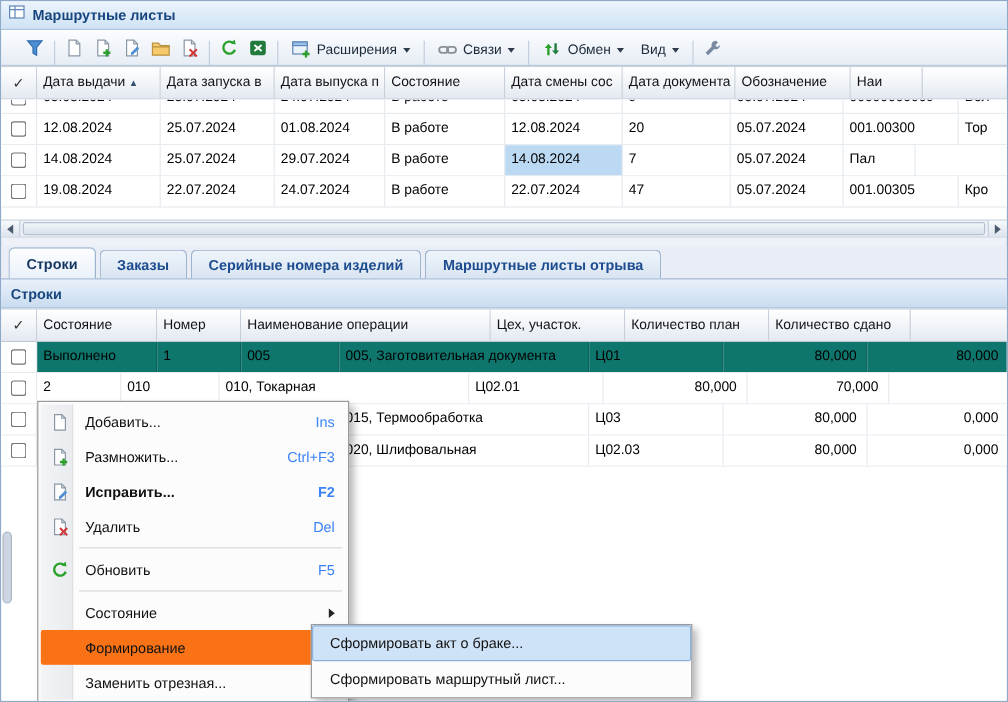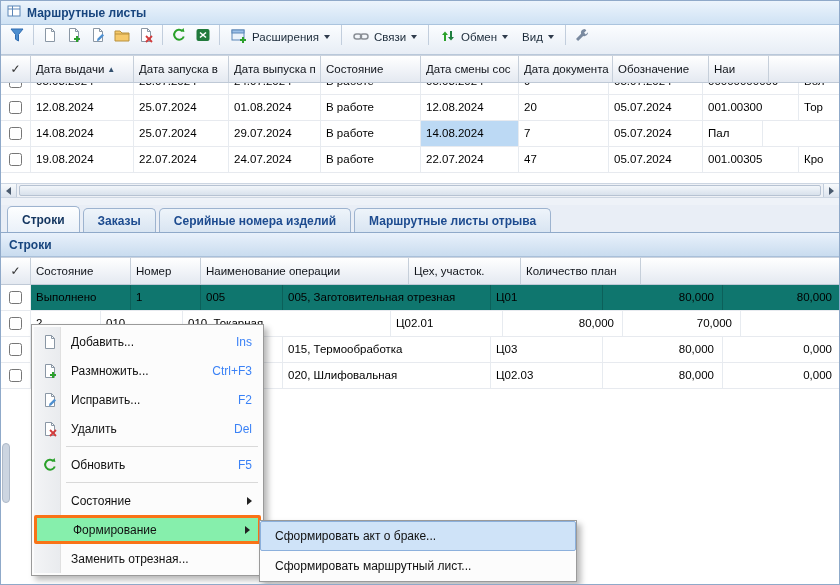--- a/index.html
+++ b/index.html
@@ -5,21 +5,21 @@
   *{box-sizing:border-box;margin:0;padding:0}
   html,body{background:#fff}
   body{width:840px;height:585px;font-family:"Liberation Sans",sans-serif;overflow:hidden}
   .app{position:relative;width:840px;height:585px;border:1px solid #8fa9c9;background:#eef2f8;overflow:hidden}
 
   
   .titlebar{position:absolute;left:0;top:0;right:0;height:24px;background:linear-gradient(#ecf4fc,#cfe2f4);border-bottom:1px solid #aac4de;display:flex;align-items:center;padding-left:6px;gap:6px}
   .titlebar .t{font-size:12px;font-weight:bold;color:#17457e}
 
   
-  .toolbar{position:absolute;left:0;top:24px;right:0;height:30px;background:linear-gradient(#fbfdff,#e7edf5);border-bottom:1px solid #b9c8da;display:flex;align-items:flex-start;padding-left:4px}
+  .toolbar{position:absolute;left:0;top:24px;right:0;height:30px;background:linear-gradient(#fbfdff,#e7edf5);border-bottom:1px solid #b9c8da;display:flex;align-items:flex-end;padding-left:16px}
   .tbtn{width:24px;height:24px;display:flex;align-items:center;justify-content:center;border-radius:3px;flex:0 0 auto}
   .tmenu{display:flex;align-items:center;height:24px;padding:0 7px;gap:5px;font-size:11.5px;color:#1c2b3a;border-radius:3px;flex:0 0 auto;white-space:nowrap}
   .sep{width:1px;height:20px;background:#c2cedd;margin:0 4px;flex:0 0 auto}
   .dd{width:0;height:0;border-left:3.5px solid transparent;border-right:3.5px solid transparent;border-top:4px solid #2f3b4c}
 
   
   .grid-head{position:absolute;left:0;right:0;display:flex;height:28px;border-top:1px solid #cbd3de;border-bottom:1px solid #bfc9d6;overflow:hidden;background:linear-gradient(#ffffff,#e4e9f1)}
   .hcell{display:flex;align-items:center;padding-left:5px;font-size:11.5px;color:#10141a;border-right:1px solid #c6cfda;background:linear-gradient(#ffffff,#e4e9f1);white-space:nowrap;overflow:hidden;flex:0 0 auto}
   .ckh{justify-content:center;padding-left:0;font-size:12px;color:#333}
   .sort{font-size:8px;color:#33506e;margin-left:3px}
@@ -54,27 +54,27 @@
 
   
   .sect{position:absolute;left:0;right:0;top:232px;height:24px;background:linear-gradient(#e9f1fb,#c9dcef);border-bottom:1px solid #a9c0da;display:flex;align-items:center;padding-left:8px;font-size:12px;font-weight:bold;color:#17457e}
 
   .filler{position:absolute;left:0;right:0;top:388px;bottom:0;background:#fff}
 
   
   .vthumb{position:absolute;left:1px;top:442px;width:8px;height:60px;background:#ccd5e1;border:1px solid #aeb9c8;border-radius:4px;z-index:5}
 
   
-  .menu{position:absolute;left:30px;top:323px;width:233px;background:#fcfcfc;border:1px solid #9a9a9a;box-shadow:4px 4px 6px rgba(0,0,0,.28);padding:2px;z-index:10}
+  .menu{position:absolute;left:30px;top:333px;width:260px;background:#fcfcfc;border:1px solid #9a9a9a;box-shadow:4px 4px 6px rgba(0,0,0,.28);padding:2px;z-index:10}
   .menu .gutter{position:absolute;left:2px;top:2px;bottom:2px;width:27px;background:linear-gradient(to right,#f3f4f6,#e9ebee);border-right:1px solid #e0e0e0}
   .mi{position:relative;height:29px;display:flex;align-items:center;padding-left:36px;padding-right:8px;font-size:12px;color:#111;border:1px solid transparent}
   .mi .mico{position:absolute;left:7px;top:6px;width:16px;height:16px}
   .mi .sc{margin-left:auto;padding-left:18px;color:#3b82f6}
-  .mi.hl{background:#86efac;border:3px solid #f97316;border-radius:2px}
-  .mi.bold,.mi.bold .sc{font-weight:normal}
+  .mi.hl{background:#f97316;border:1px solid #f97316;border-radius:2px}
+  .mi.bold,.mi.bold .sc{font-weight:bold}
   .msep{height:1px;background:#d9d9d9;margin:3px 3px 3px 32px}
   .arr{margin-left:auto;width:0;height:0;border-top:4px solid transparent;border-bottom:4px solid transparent;border-left:5px solid #222}
 
   
   .submenu{position:absolute;left:258px;top:519px;width:318px;background:#fcfcfc;border:1px solid #9a9a9a;box-shadow:4px 4px 6px rgba(0,0,0,.28);padding:0;z-index:11}
   .smi{height:30px;display:flex;align-items:center;padding-left:14px;font-size:12px;color:#111;border:1px solid transparent}
   .smi.hl{background:#cfe3f8;border:1px solid #8cb0dc;border-radius:2px}
 </style>
 </head>
 <body>
@@ -318,31 +318,34 @@
       </div>
     <div class="hcell bc4">
         <span>Наименование операции</span>
       </div>
     <div class="hcell bc5">
         <span>Цех, участок.</span>
       </div>
     <div class="hcell bc6">
         <span>Количество план</span>
       </div>
+    <div class="hcell bc7">
+        <span>Количество сдано</span>
+      </div>
   </div>
 
   <div class="rows" style="top:284px;height:104px">
     <div class="trow">
       <div class="cell bc0 ck">
           <input type="checkbox" style="">
         </div>
       <div class="cell bc1 g">Выполнено</div>
       <div class="cell bc2 g">1</div>
       <div class="cell bc3 g">005</div>
-      <div class="cell bc4 g">005, Заготовительная отрезная</div>
+      <div class="cell bc4 g">005, Заготовительная документа</div>
       <div class="cell bc5 g">Ц01</div>
       <div class="cell bc6 g num">80,000</div>
       <div class="cell bc7 g num">80,000</div>
     </div>
     <div class="trow">
       <div class="cell bc0 ck">
           <input type="checkbox" style="">
         </div>
       <div class="cell bc2">2</div>
       <div class="cell bc3">010</div>

